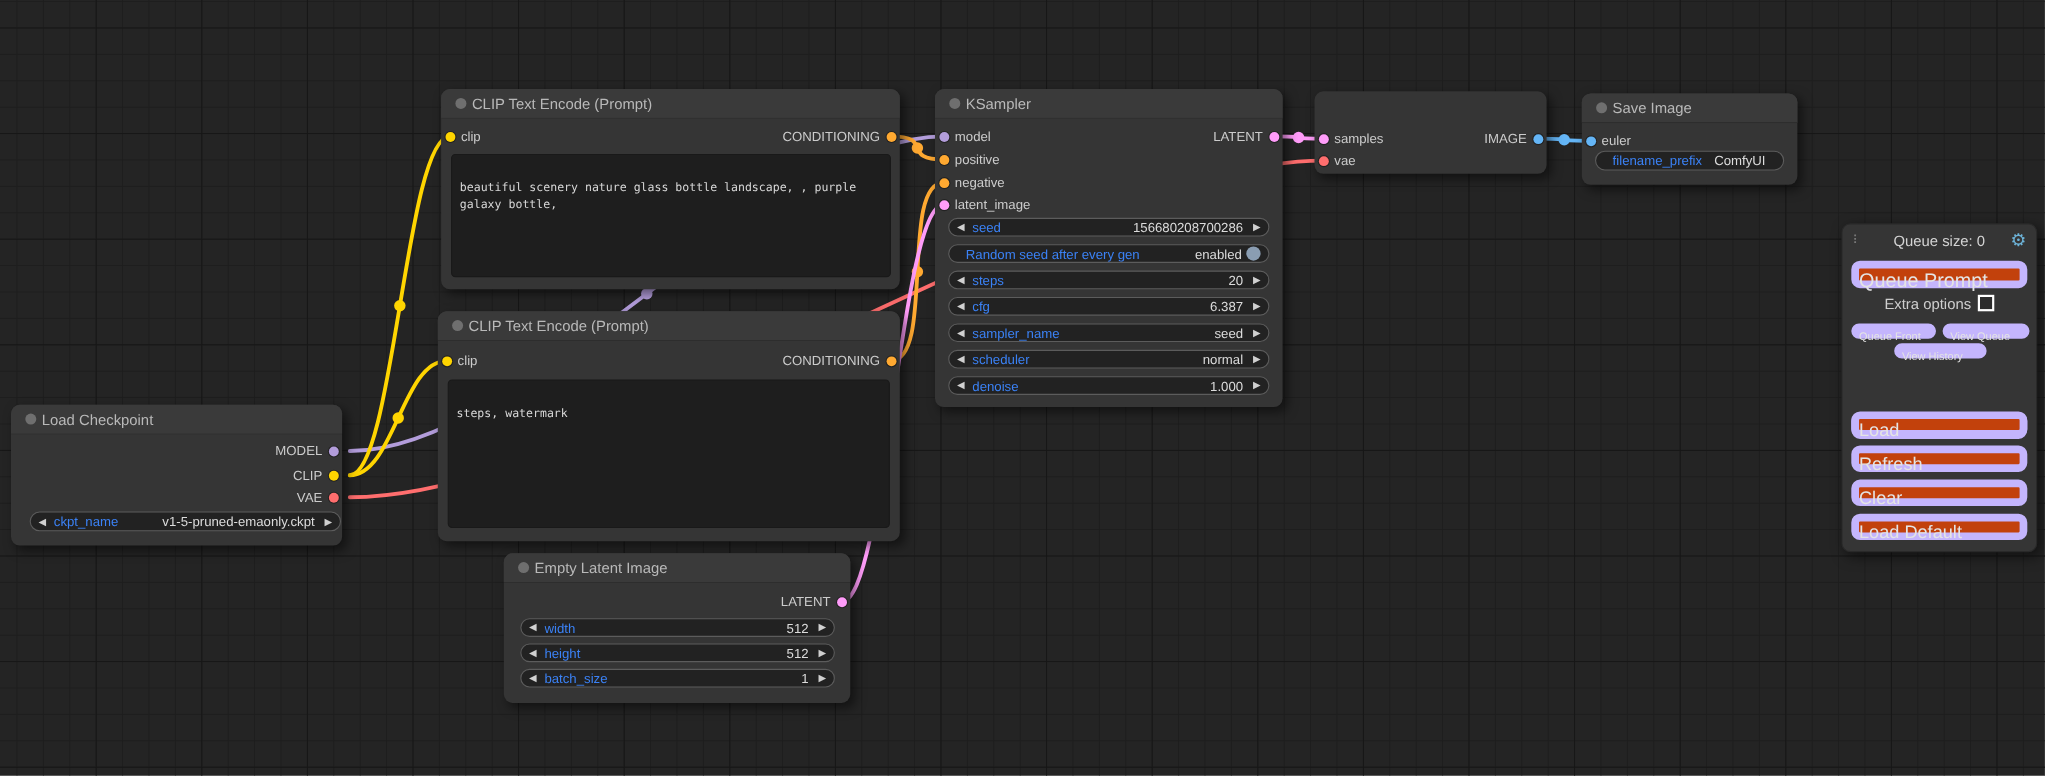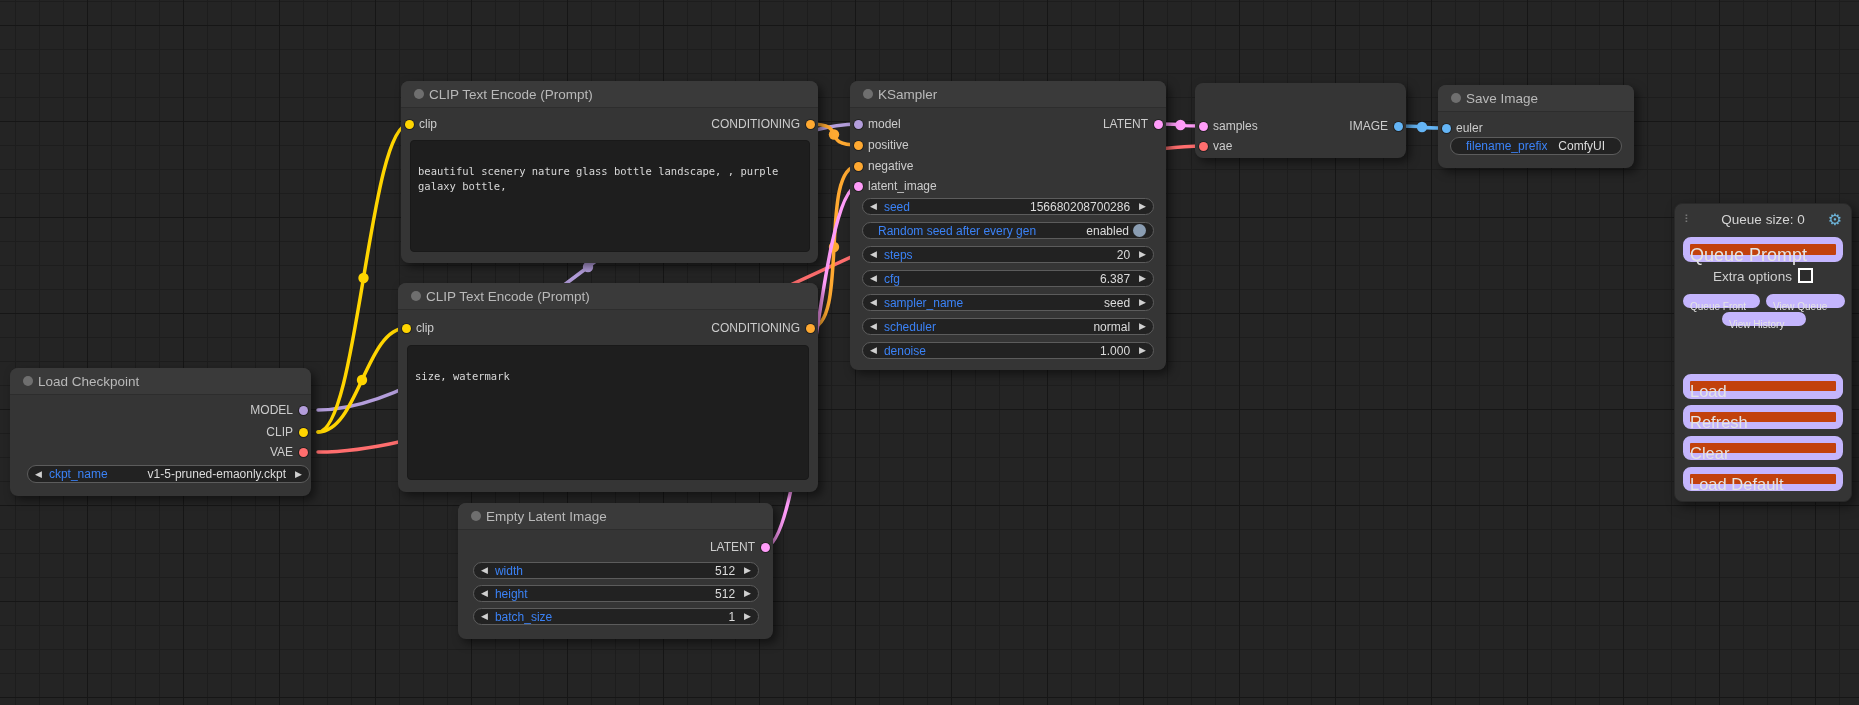--- a/index.html
+++ b/index.html
@@ -105,21 +105,21 @@
       <div class="port-dot" style="right: 3.5px; top: 38.5px; background: rgb(255, 169, 49);"></div>
       <div class="port-label" style="right: 18px; top: 35px;">CONDITIONING</div>
       <div class="nta" style="left: 9px; top: 59px; width: 400px; height: 112px;">beautiful scenery nature glass bottle landscape, , purple galaxy bottle,</div>
     </div>
     <div class="node" style="left: 398px; top: 283px; width: 420px; height: 209px;">
       <div class="node-title">CLIP Text Encode (Prompt)<div class="title-dot"></div></div>
       <div class="port-dot" style="left: 3.5px; top: 40.5px; background: rgb(255, 213, 0);"></div>
       <div class="port-label" style="left: 18px; top: 37px;">clip</div>
       <div class="port-dot" style="right: 3.5px; top: 40.5px; background: rgb(255, 169, 49);"></div>
       <div class="port-label" style="right: 18px; top: 37px;">CONDITIONING</div>
-      <div class="nta" style="left: 9px; top: 62px; width: 402px; height: 135px;">size, watermark</div>
+      <div class="nta" style="left: 9px; top: 62px; width: 402px; height: 135px;">steps, watermark</div>
     </div>
     <div class="node" style="left: 458px; top: 503px; width: 315px; height: 136px;">
       <div class="node-title">Empty Latent Image<div class="title-dot"></div></div>
       <div class="port-dot" style="right: 3.5px; top: 39.5px; background: rgb(255, 156, 249);"></div>
       <div class="port-label" style="right: 18px; top: 36px;">LATENT</div>
       <div class="widget" style="left: 15px; top: 59px; width: 286px; height: 17px;">
         <span class="w-arrow">◀</span>
         <span class="w-label">width</span>
         <span class="w-value">512</span>
         <span class="w-arrow">▶</span>

